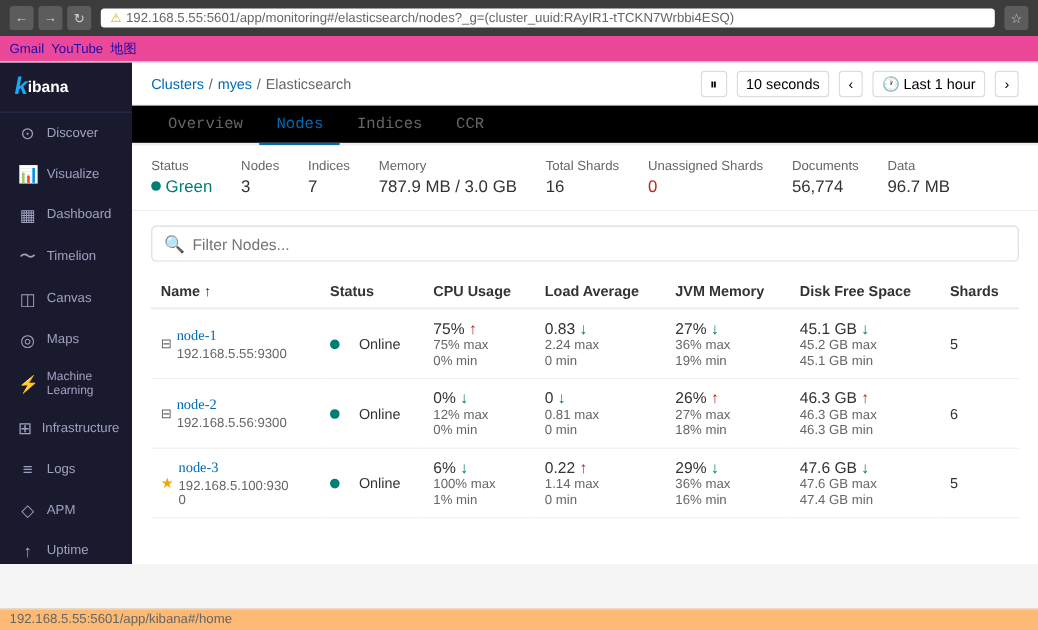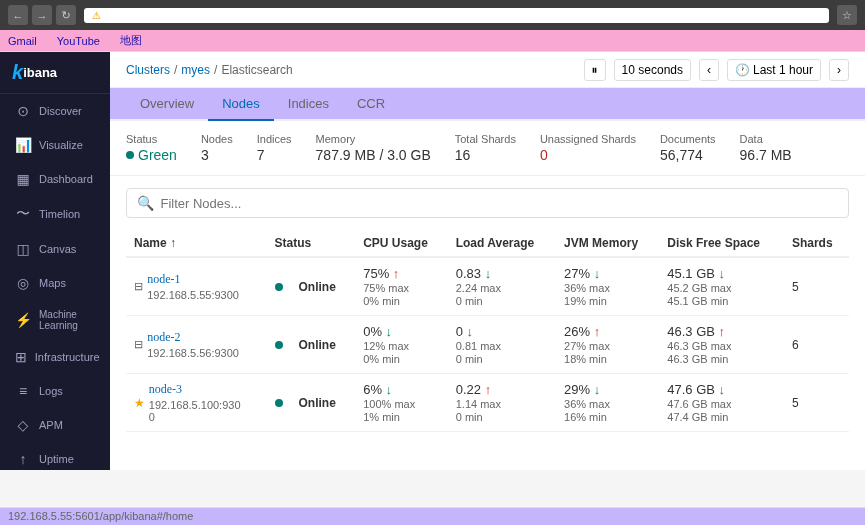--- a/index.html
+++ b/index.html
@@ -15,25 +15,25 @@
       min-height: 30px;
     }
     .nav-btns { display: flex; gap: 4px; }
     .nav-btn { background: #5c5c5c; border: none; color: #ccc; width: 20px; height: 20px; border-radius: 3px; cursor: pointer; font-size: 11px; display: flex; align-items: center; justify-content: center; }
     .url-bar { background: #fff; border-radius: 3px; padding: 2px 8px; flex: 1; font-size: 11px; color: #333; display: flex; align-items: center; gap: 4px; }
     .url-bar .lock { color: #e8a000; font-size: 10px; }
     .url-text { color: #666; font-size: 11px; overflow: hidden; white-space: nowrap; text-overflow: ellipsis; }
 
     
     .gmail-bar {
-      background: #f9a8d4;
+      background: #ec4899;
       padding: 2px 8px;
       display: flex;
       align-items: center;
-      gap: 20px;
+      gap: 6px;
       font-size: 11px;
       border-bottom: 1px solid #ddd;
       min-height: 22px;
     }
     .gmail-link { color: #1a0dab; text-decoration: none; }
 
     
     .app-layout {
       display: flex;
       flex: 1;
@@ -96,21 +96,22 @@
     .pause-btn { background: none; border: 1px solid #ddd; border-radius: 3px; padding: 3px 7px; cursor: pointer; font-size: 12px; }
     .interval-btn { background: none; border: 1px solid #ddd; border-radius: 3px; padding: 3px 7px; cursor: pointer; font-size: 12px; display: flex; align-items: center; gap: 3px; }
     .time-btn { background: none; border: 1px solid #ddd; border-radius: 3px; padding: 3px 7px; cursor: pointer; font-size: 12px; display: flex; align-items: center; gap: 3px; }
 
     
     .nav-tabs {
       display: flex;
       gap: 0;
       padding: 0 16px;
       border-bottom: 2px solid #eee;
-      background: #c4b5fd;
+      background: #000000;
+      font-family: Liberation Mono, monospace;
     }
     .nav-tab {
       padding: 8px 14px;
       cursor: pointer;
       font-size: 13px;
       color: #666;
       border-bottom: 2px solid transparent;
       margin-bottom: -2px;
     }
     .nav-tab.active { color: #006bb4; border-bottom-color: #006bb4; font-weight: 500; }
@@ -165,21 +166,21 @@
     .nodes-table th.sortable { cursor: pointer; }
     .nodes-table td {
       padding: 8px 8px;
       font-size: 12px;
       color: #333;
       border-bottom: 1px solid #f0f0f0;
       vertical-align: middle;
     }
     .node-name { color: #006bb4; text-decoration: none; font-weight: 500; font-family: Liberation Serif, serif; }
     .node-ip { color: #666; font-size: 11px; margin-top: 2px; }
-    .status-online { display: flex; align-items: center; gap: 16px; font-weight: bold; }
+    .status-online { display: flex; align-items: center; gap: 16px; }
     .status-dot { width: 8px; height: 8px; background: #017d73; border-radius: 50%; }
     .metric-main { font-size: 13px; color: #333; }
     .metric-sub { font-size: 11px; color: #666; margin-top: 1px; }
     .up-arrow { color: #bd271e; }
     .down-arrow { color: #017d73; }
 
     
     .rows-footer {
       padding: 10px 16px;
       display: flex;
@@ -195,40 +196,41 @@
       cursor: pointer;
       font-size: 12px;
       color: #333;
       display: flex;
       align-items: center;
       gap: 3px;
     }
 
     
     .status-bar {
-      background: #c4b5fd;
+      background: #fdba74;
       border-top: 1px solid #ddd;
       padding: 2px 8px;
       font-size: 11px;
       color: #666;
       min-height: 18px;
       margin-top: 37px;
     }
   </style>
 </head>
 <body>
 
 <div class="browser-bar">
   <div class="nav-btns">
     <button class="nav-btn">←</button>
     <button class="nav-btn">→</button>
     <button class="nav-btn">↻</button>
   </div>
   <div class="url-bar">
     <span class="lock">⚠</span>
+    <span class="url-text">192.168.5.55:5601/app/monitoring#/elasticsearch/nodes?_g=(cluster_uuid:RAyIR1-tTCKN7Wrbbi4ESQ)</span>
   </div>
   <button class="nav-btn">☆</button>
 </div>
 
 <div class="gmail-bar">
   <a class="gmail-link">Gmail</a>
   <a class="gmail-link">YouTube</a>
   <a class="gmail-link">地图</a>
 </div>
 

